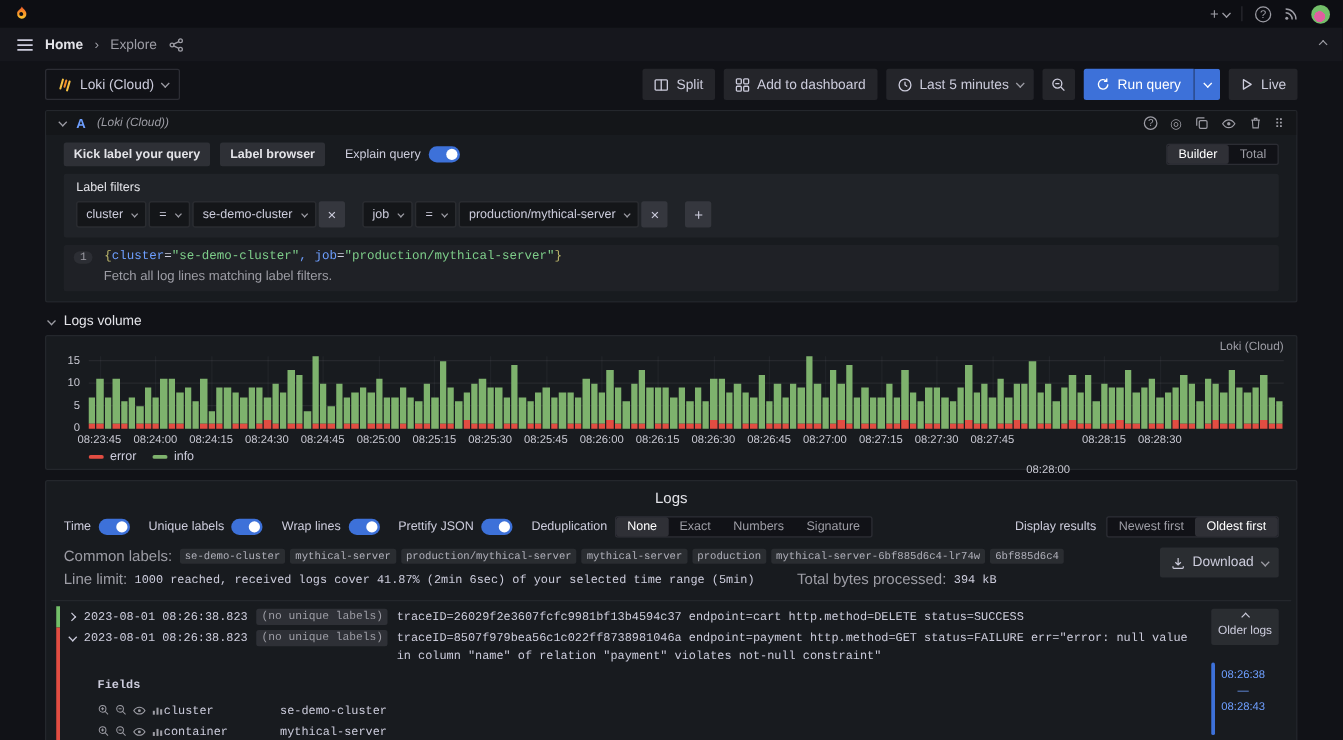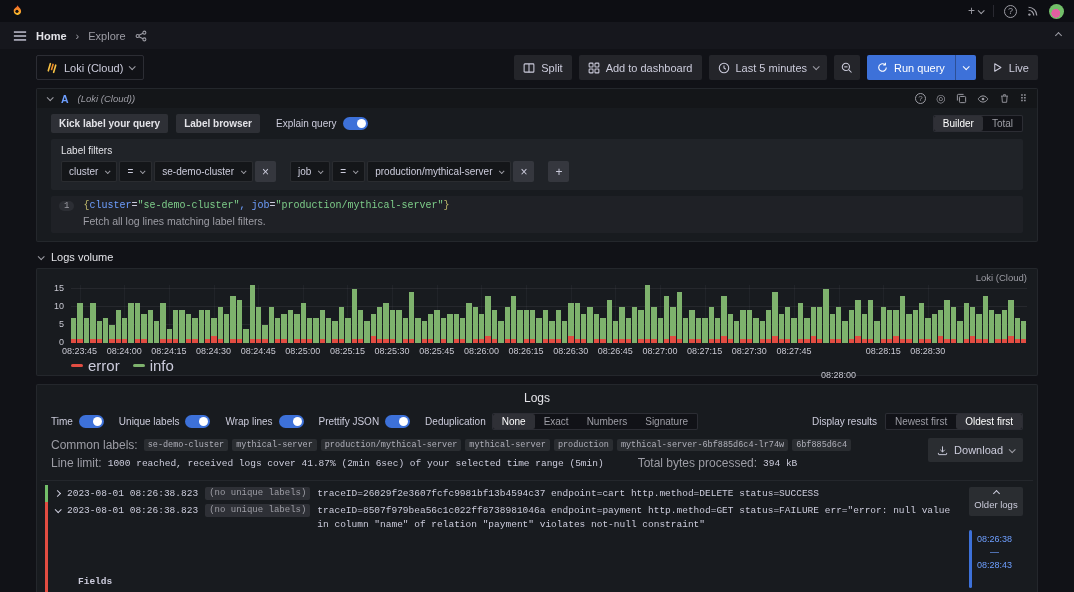--- a/index.html
+++ b/index.html
@@ -84,21 +84,21 @@
   .ylabels { width:26px; position:relative; }
   .ylabels span { position:absolute; right:7px; font-size:9px; color:#c8c8d2; }
   .plot { flex:1; position:relative; height:58px; }
   .gridline { position:absolute; left:0; right:0; height:1px; background:rgba(204,204,220,.08); }
   .vgrid { position:absolute; top:0; bottom:0; width:1px; background:rgba(204,204,220,.05); }
   .bars { position:absolute; inset:0; display:flex; align-items:flex-end; column-gap:1px; }
   .bar-col { flex:1 1 0; min-width:1px; height:100%; display:flex; flex-direction:column; justify-content:flex-end; }
   .xlabels { height:15px; position:relative; margin-left:26px; }
   .xlabels span { position:absolute; top:3px; transform:translateX(-50%); font-size:9px; color:#c8c8d2; white-space:nowrap; }
   .legend { margin-left:26px; display:flex; gap:13px; align-items:center; height:15px; }
-  .legend-item { display:flex; align-items:center; gap:5px; font-size:15px; color:#ccccdc; cursor:pointer; }
+  .legend-item { display:flex; align-items:center; gap:5px; font-size:10px; color:#ccccdc; cursor:pointer; }
   .legend-dash { width:12px; height:3px; border-radius:2px; }
 
   
   .logs-panel { margin-top:8px; min-height:232px; }
   .lp-title { text-align:center; font-size:12px; font-weight:500; color:#e3e3e8; padding:6px 0 3px; }
   .lp-controls { display:flex; align-items:center; padding:5px 14px 7px; }
   .lp-left { display:flex; align-items:center; gap:15px; }
   .ctl { display:flex; align-items:center; gap:6px; font-size:10px; color:#ccccdc; }
   .ctl-label { font-weight:500; }
   .lp-right { margin-left:auto; display:flex; align-items:center; gap:8px; font-size:10px; }
@@ -115,21 +115,21 @@
   .rows { flex:1; min-width:0; }
   .log-block { display:flex; }
   .lvlbar { width:3px; flex:none; }
   .log-content { flex:1; min-width:0; }
   .log-row { display:flex; align-items:flex-start; gap:7px; padding:2px 4px 2px 7px; font-family:"Liberation Mono","DejaVu Sans Mono",monospace; font-size:9.5px; color:#ccccdc; line-height:1.4; cursor:pointer; }
   .log-row .chev { margin-top:4px; color:#ccccdc; flex:none; }
   .log-time { white-space:nowrap; }
   .log-chip { background:rgba(204,204,220,.12); color:#9d9da5; padding:0 4px; border-radius:2px; white-space:nowrap; font-size:9px; }
   .log-msg { flex:1; min-width:0; word-break:break-all; }
   .log-details { padding:9px 0 4px 30px; font-family:"Liberation Mono","DejaVu Sans Mono",monospace; font-size:9.5px; }
-  .fields-title { font-weight:700; margin-bottom:7px;margin-top:34px; }
+  .fields-title { font-weight:700; margin-bottom:7px; }
   .field-row { display:flex; align-items:center; gap:3px; height:17px; }
   .f-icons { display:flex; gap:4px; width:50px; color:#9d9da5; }
   .f-icons span { cursor:pointer; display:flex; }
   .f-key { width:90px; flex:none; }
   .f-val { flex:1; min-width:0; white-space:nowrap; overflow:hidden; }
 
   .rail { width:54px; flex:none; display:flex; flex-direction:column; gap:14px; padding-top:2px; }
   .older-btn { background:rgba(204,204,220,.1); border:none; border-radius:2px; color:#ccccdc; font-size:9.5px; font-family:inherit; padding:4px 2px 5px; text-align:center; line-height:1.3; cursor:pointer; display:flex; flex-direction:column; align-items:center; gap:3px; }
   .lognav { display:flex; gap:5px; height:58px; }
   .lognav-bar { width:3px; background:#3d71d9; border-radius:2px; }

